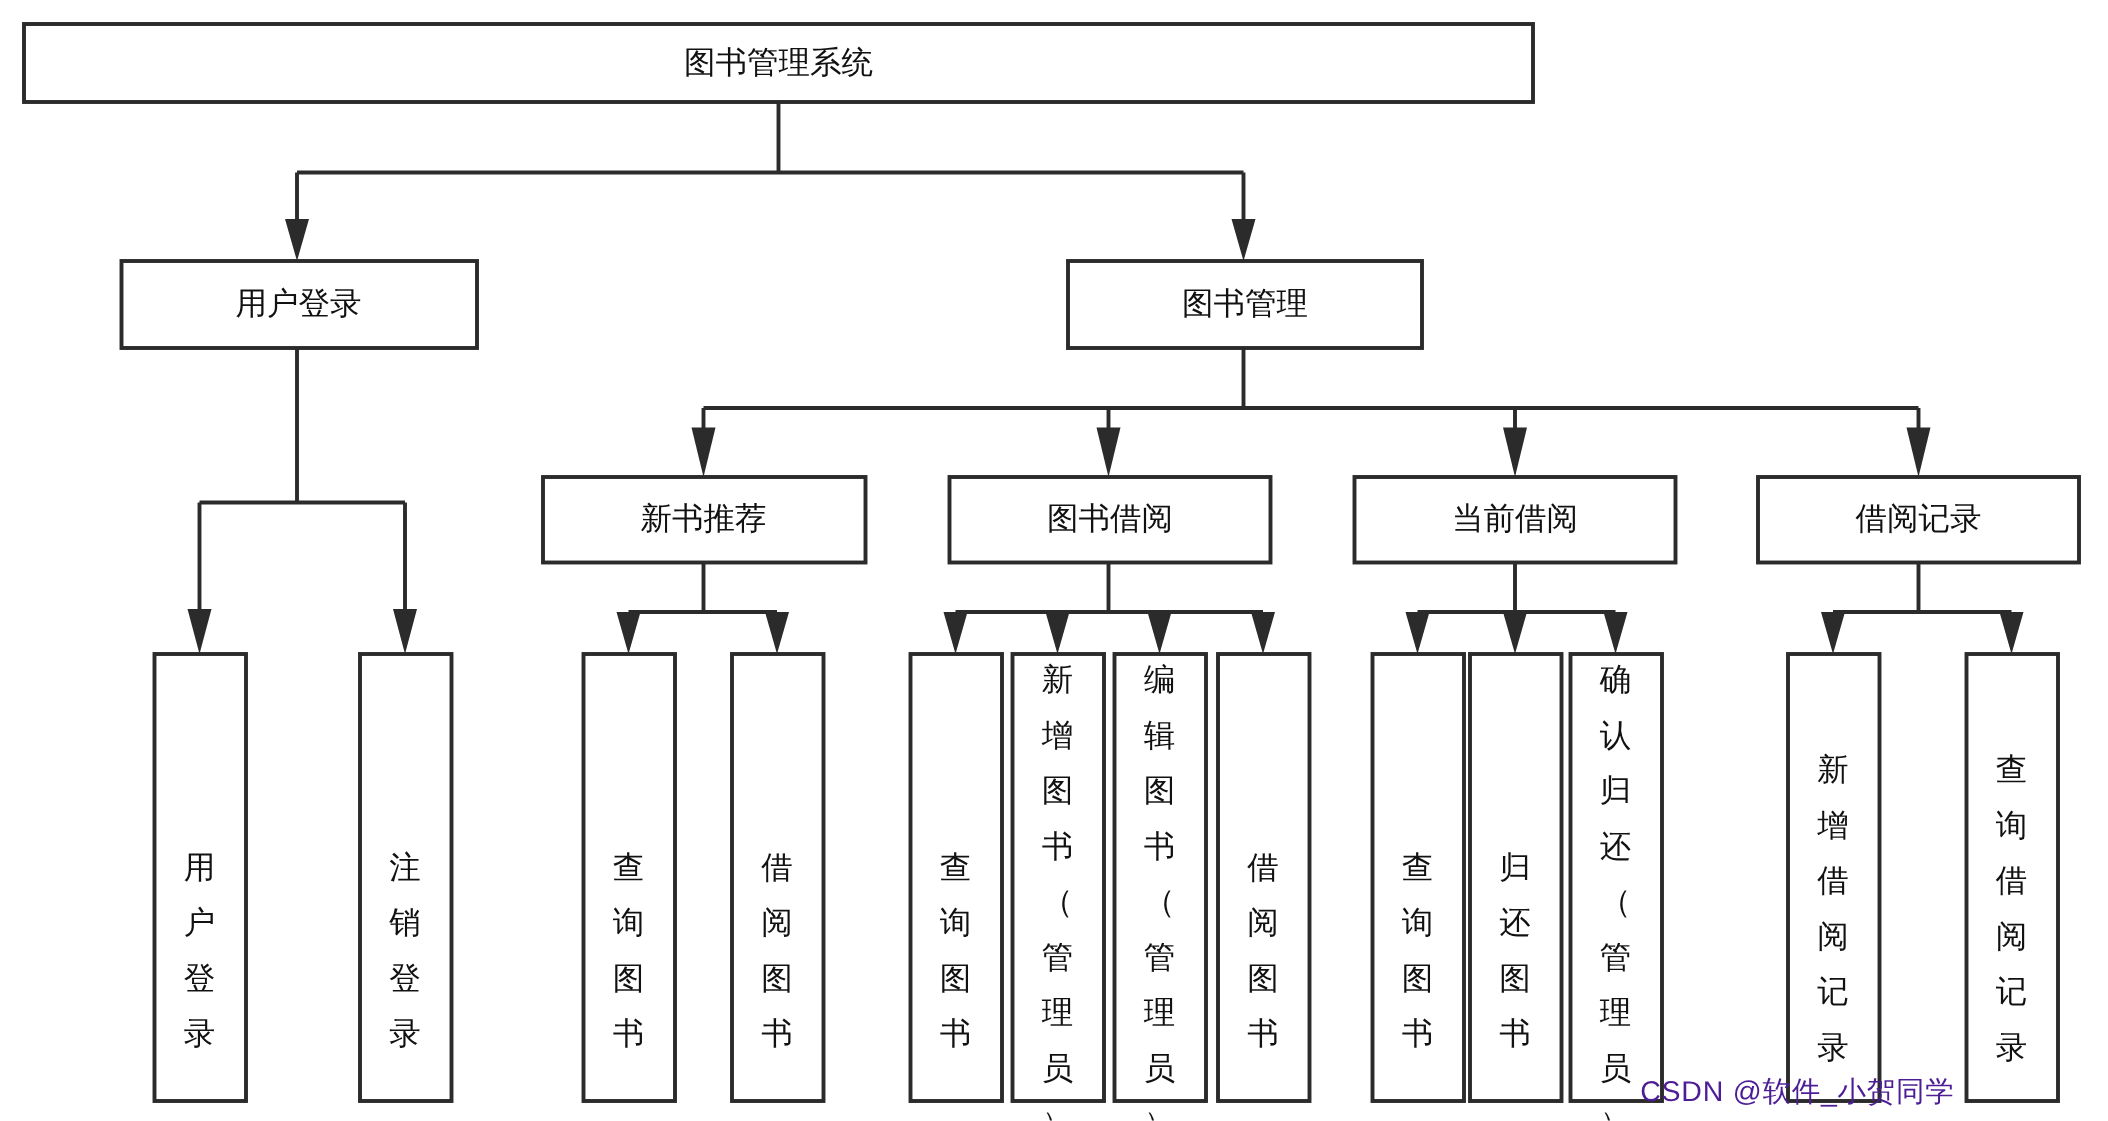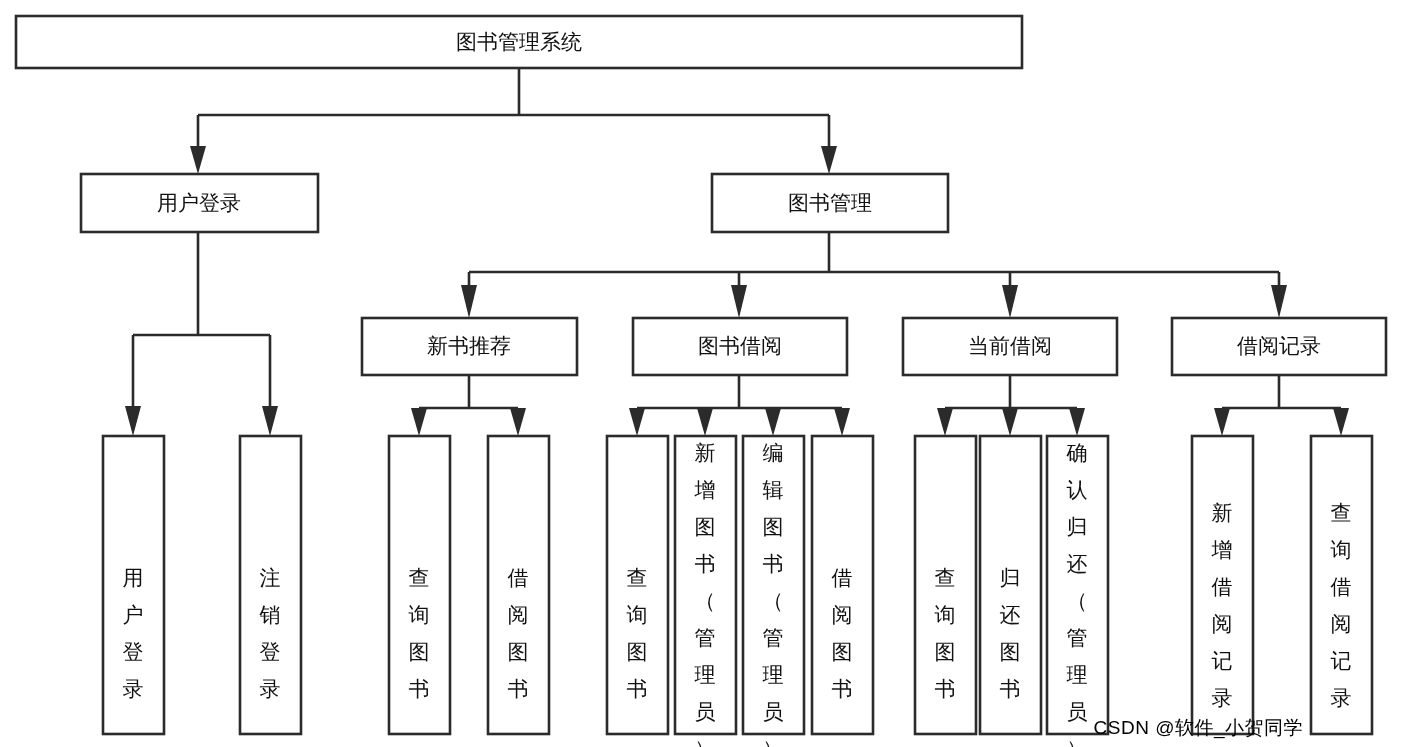--- a/index.html
+++ b/index.html
@@ -52,21 +52,21 @@
     fill: #111111;
     font-size: 21px;
     text-anchor: middle;
   }
   .watermark {
     position: absolute;
     right: 8px;
     bottom: 6px;
     font-family: "Liberation Sans", "DejaVu Sans", sans-serif;
     font-size: 19px;
-    color: #000000;
+    color: #4c1d95;
     letter-spacing: 0.5px;
     white-space: nowrap;
     pointer-events: none;
   }
 </style>
 </head>
 <body>
 
 <div id="diagram-root">
   <svg id="diagram-svg" viewBox="0 0 1405 747" xmlns="http://www.w3.org/2000/svg">

